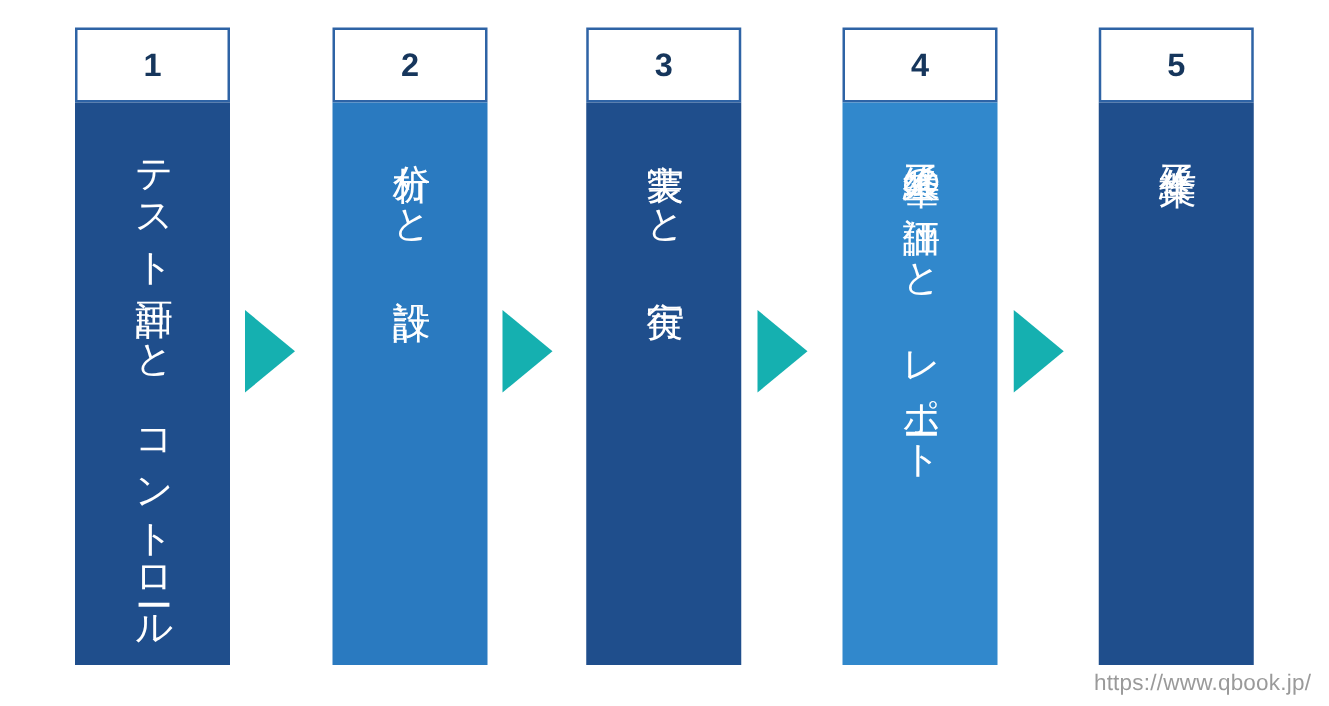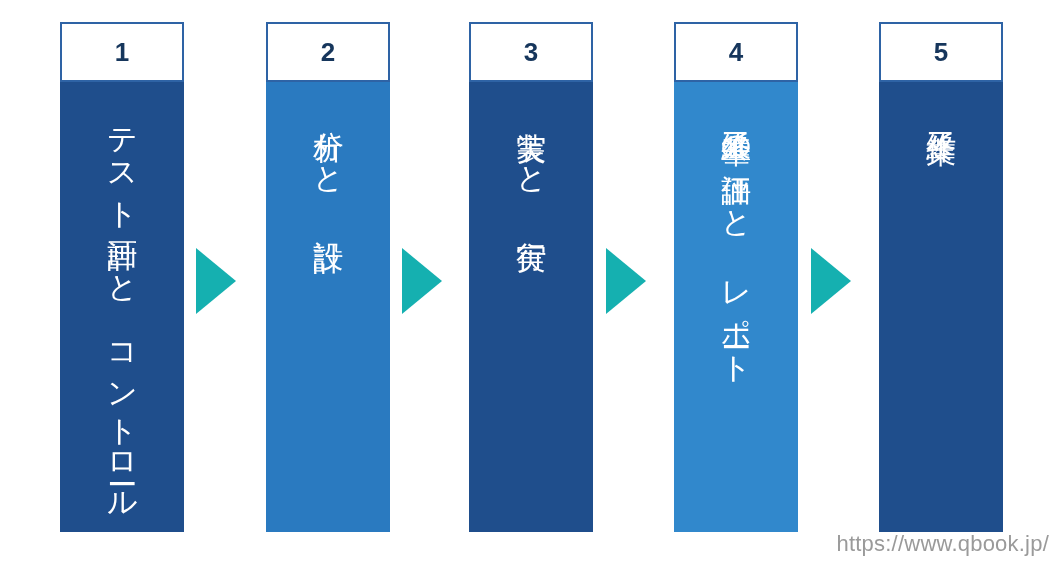--- a/index.html
+++ b/index.html
@@ -86,21 +86,21 @@
     border-top: 33px solid transparent;
     border-bottom: 33px solid transparent;
     border-left: 40px solid #15b0b0;
   }
 
   .watermark {
     position: absolute;
     right: 14px;
     bottom: 8px;
     color: #9a9a9a;
-    font-size: 22px;
+    font-size: 18px;
     letter-spacing: 0.01em;
     white-space: nowrap;
   }
 </style>
 </head>
 <body>
 
 <div id="diagram">
 
   <div class="step" style="left:60px;">

